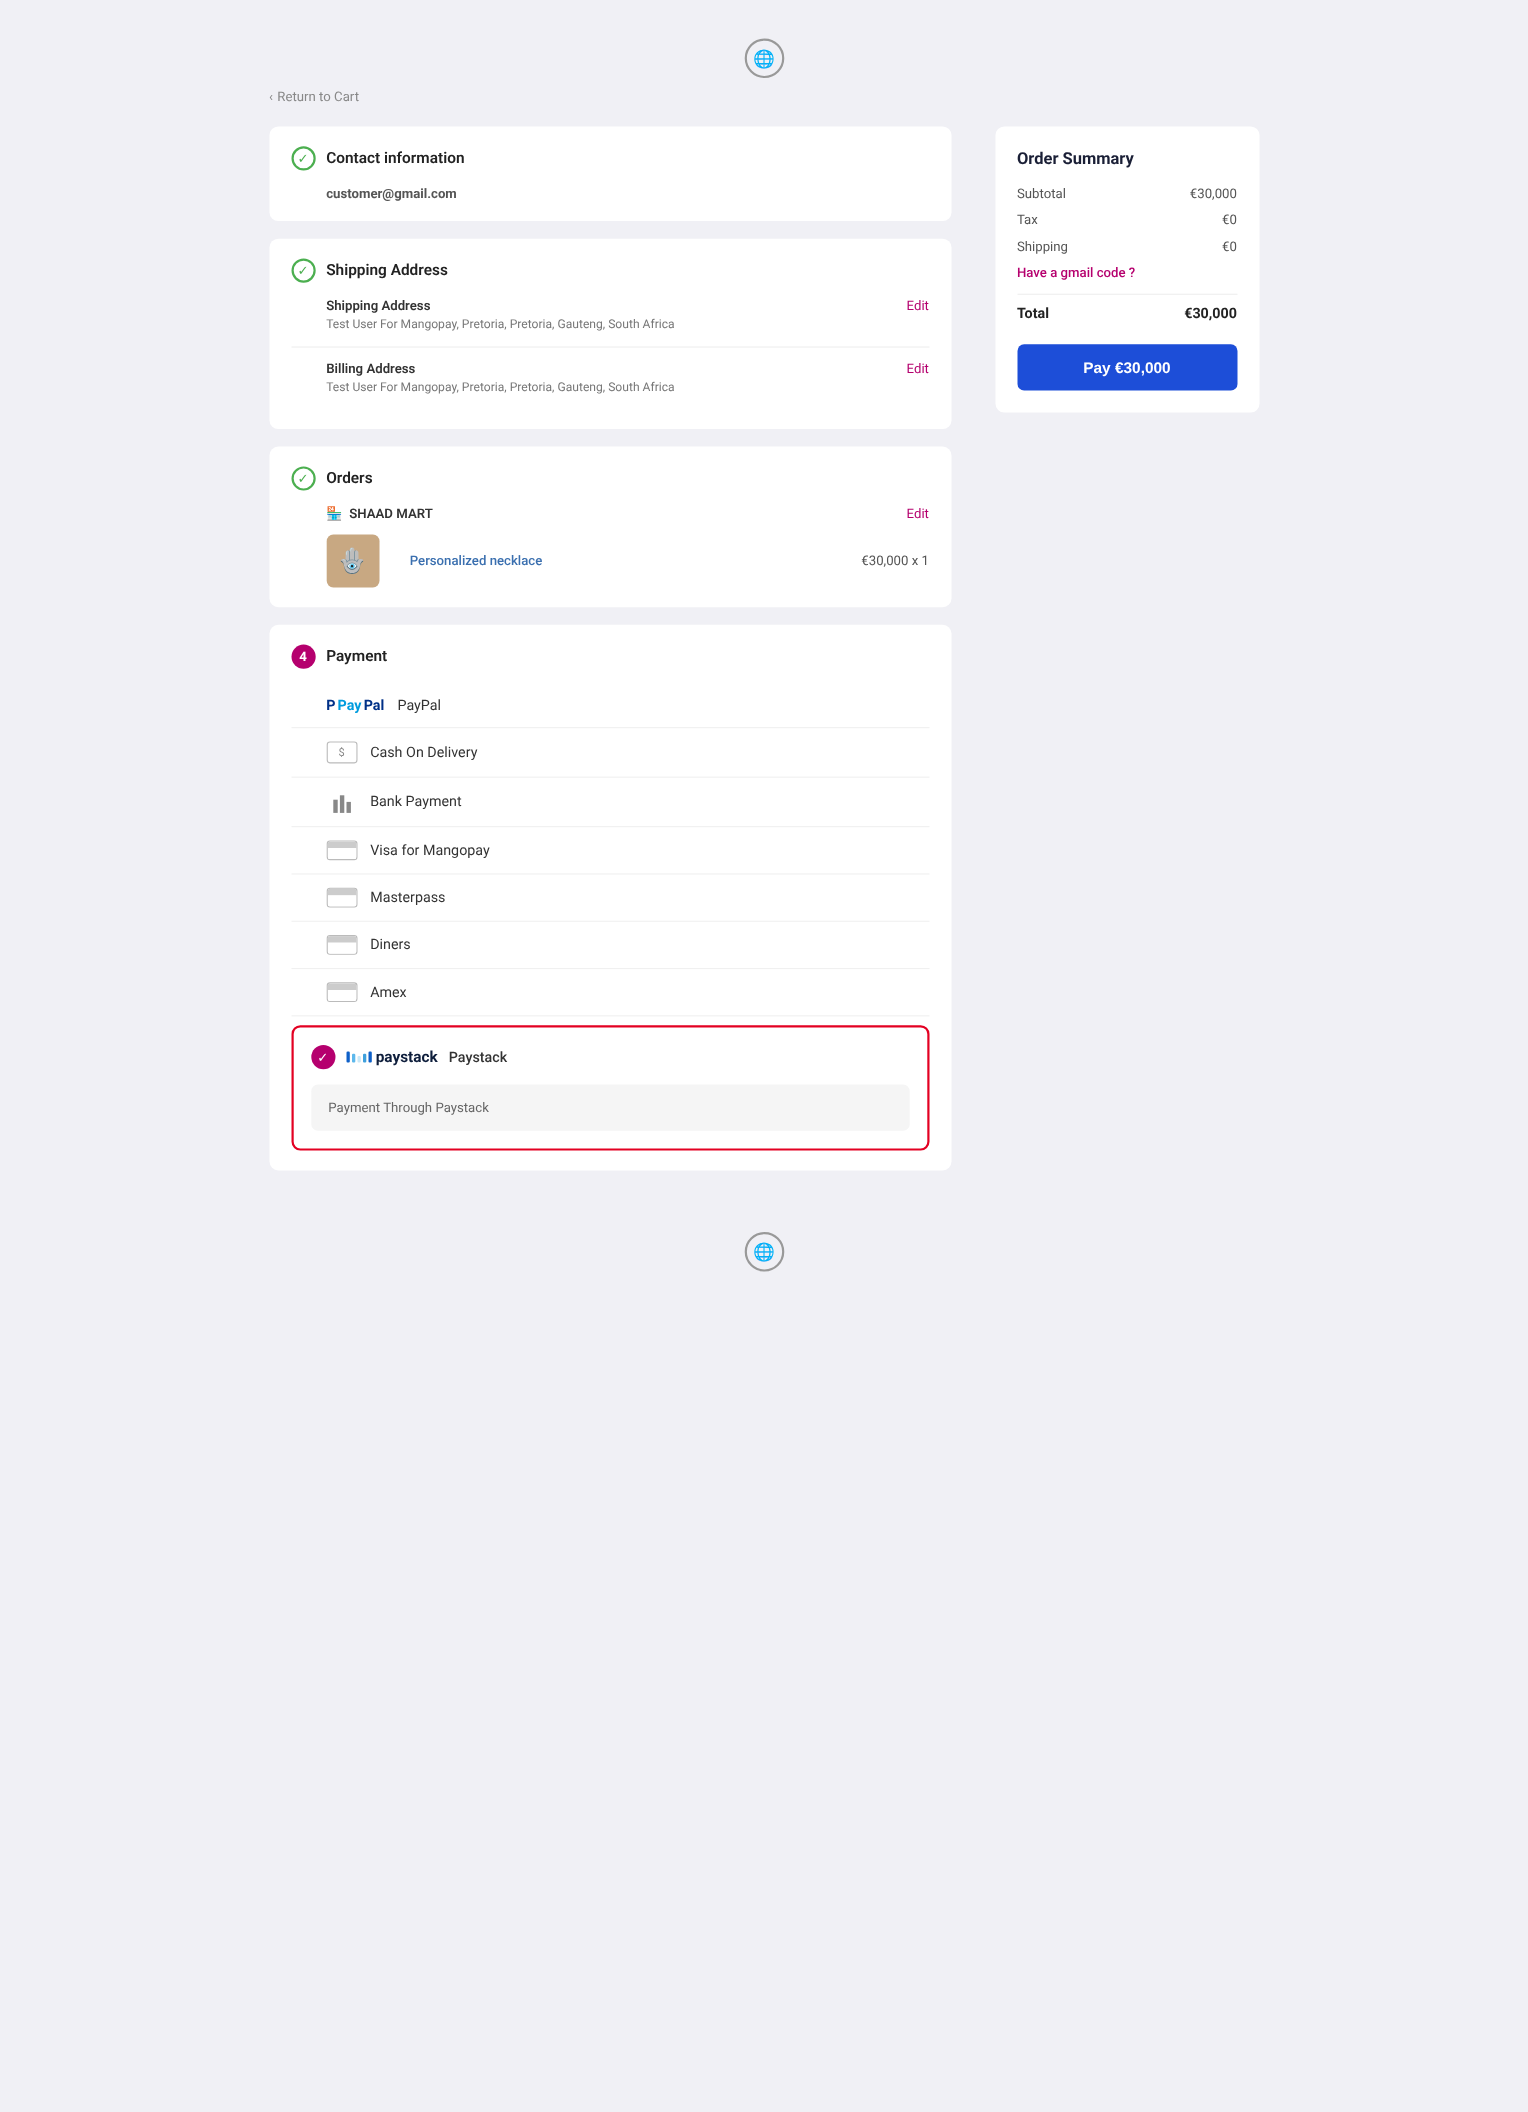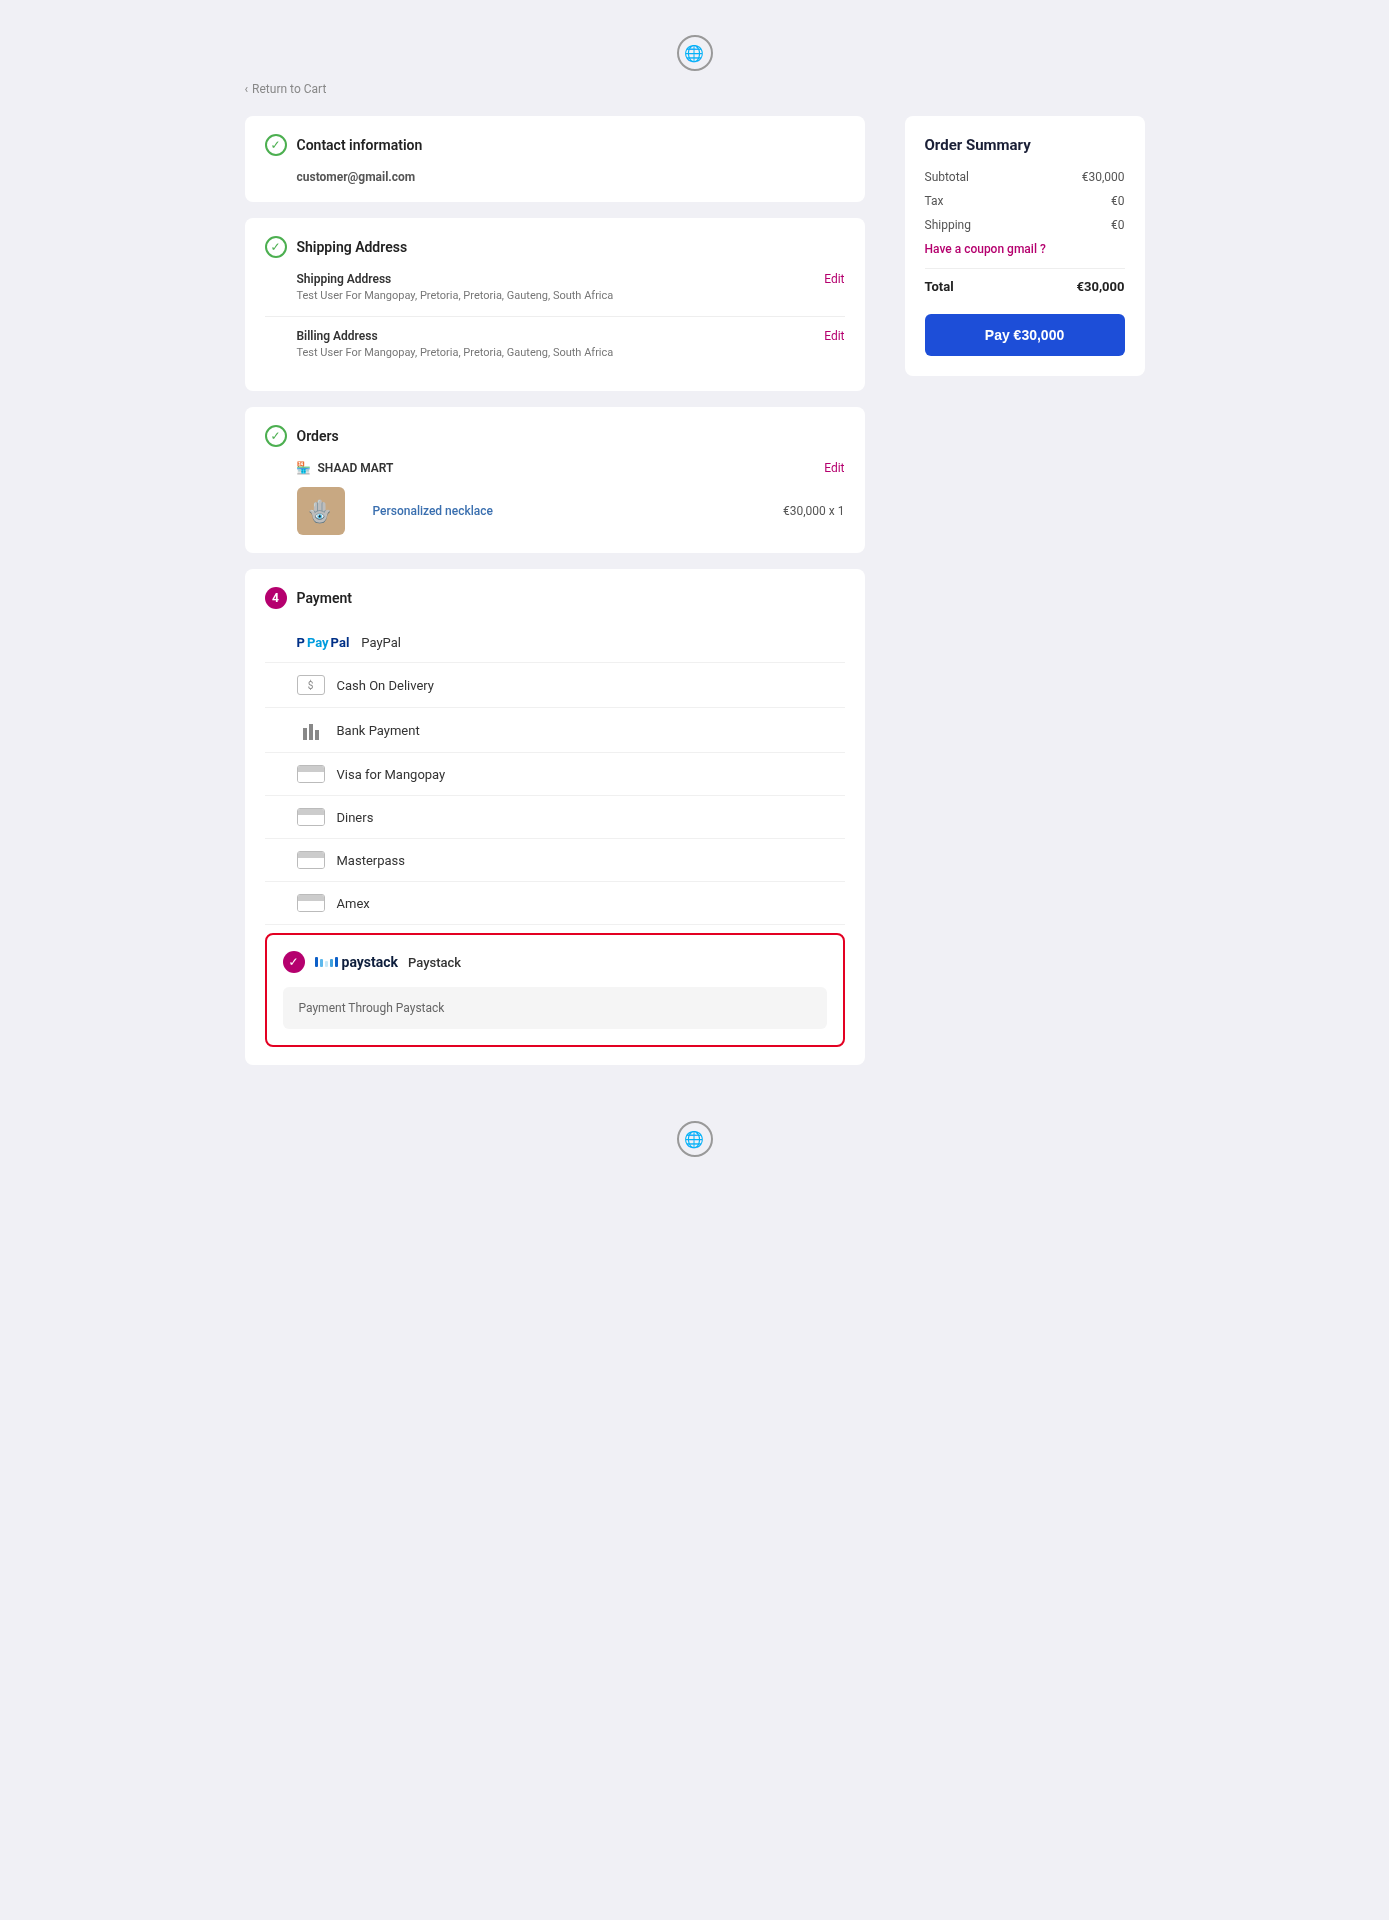--- a/index.html
+++ b/index.html
@@ -416,29 +416,29 @@
             <div class="card-icon-body"></div>
           </div>
           <span class="payment-method-label">Visa for Mangopay</span>
         </div>
 
         <div class="payment-method">
           <div class="card-icon">
             <div class="card-icon-stripe"></div>
             <div class="card-icon-body"></div>
           </div>
-          <span class="payment-method-label">Diners</span>
+          <span class="payment-method-label">Masterpass</span>
         </div>
 
         <div class="payment-method">
           <div class="card-icon">
             <div class="card-icon-stripe"></div>
             <div class="card-icon-body"></div>
           </div>
-          <span class="payment-method-label">Masterpass</span>
+          <span class="payment-method-label">Diners</span>
         </div>
 
         <div class="payment-method">
           <div class="card-icon">
             <div class="card-icon-stripe"></div>
             <div class="card-icon-body"></div>
           </div>
           <span class="payment-method-label">Amex</span>
         </div>
 
@@ -477,21 +477,21 @@
         <div class="summary-row">
           <span>Tax</span>
           <span>€0</span>
         </div>
 
         <div class="summary-row">
           <span>Shipping</span>
           <span>€0</span>
         </div>
 
-        <a class="coupon-link">Have a coupon gmail ?</a>
+        <a class="coupon-link">Have a gmail code ?</a>
 
         <div class="summary-row total">
           <span>Total</span>
           <span>€30,000</span>
         </div>
 
         <button class="pay-button">Pay €30,000</button>
       </div>
     </div>
   </div>

